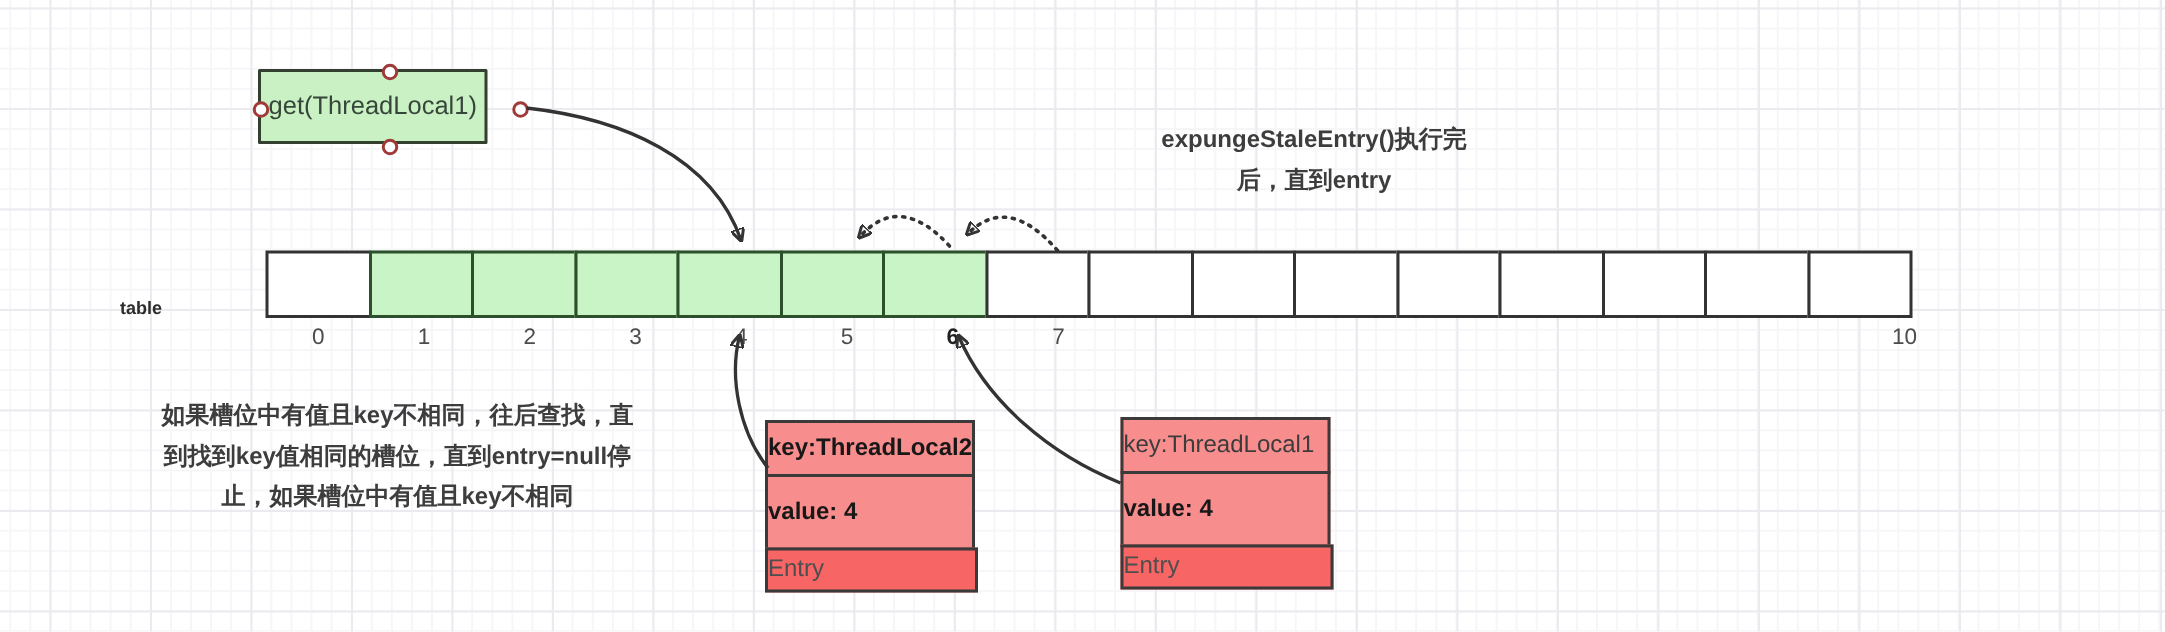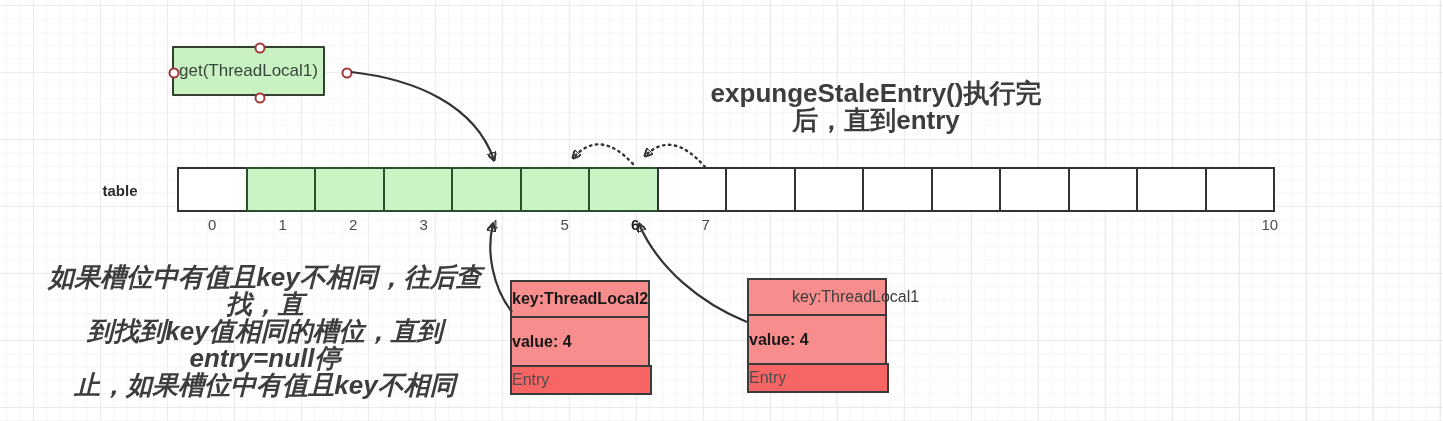--- a/index.html
+++ b/index.html
@@ -26,29 +26,29 @@
   }
   .handle{
     position:absolute;width:11px;height:11px;border-radius:50%;
     background:#ffffff;border:2px solid #a03a38;box-sizing:border-box;
     transform:translate(-50%,-50%);
   }
 
   
   .annotation{
     font-weight:bold;color:#3d3d3d;text-align:center;
-    font-size:26px;line-height:27px;white-space:nowrap;
+    font-size:16px;line-height:27px;white-space:nowrap;
   }
   #top-annotation{left:696px;top:80px;width:360px;}
-  #left-annotation{left:36px;top:264px;width:458px;white-space:normal;font-style:italic;}
+  #left-annotation{left:36px;top:264px;width:458px;white-space:normal;}
 
   
   #table-label{
-    left:80px;top:182px;width:80px;text-align:center;
-    font-weight:bold;font-size:15px;color:#2c2c2c;
+    left:80px;top:198px;width:80px;text-align:left;
+    font-weight:bold;font-size:12px;color:#2c2c2c;
   }
   #table-row{left:177px;top:167px;display:flex;}
   .cell{
     flex:0 0 70.5px;width:70.5px;height:45px;box-sizing:border-box;
     background:#ffffff;border:2px solid #333333;margin-left:-2px;
   }
   .cell:first-child{margin-left:0;}
   .cell.green{background:#c9f4c6;border-color:#2c4f2c;}
   #index-row{left:177px;top:216px;display:flex;}
   .idx{
@@ -62,21 +62,21 @@
   .erow{
     box-sizing:border-box;border:2px solid #3a3a3a;background:#f78d8d;
     display:flex;align-items:center;justify-content:flex-start;
     font-size:16px;margin-top:-2px;
   }
   .erow.key{height:38px;margin-top:0;}
   .erow.val{height:51px;font-weight:bold;color:#181818;}
   .erow.entry{height:30px;width:142px;margin-left:auto;margin-right:auto;
     background:#f76565;color:#4e4e4e;}
   .key-bold{font-weight:bold;color:#181818;}
-  .key-regular{font-weight:normal;color:#3c3c3c;padding-left:43px;}
+  .key-regular{font-weight:normal;color:#3c3c3c;}
   #entry-box-1{left:510px;top:280px;}
   #entry-box-2{left:747px;top:278px;}
 
   
   #arrow-overlay{position:absolute;left:0;top:0;pointer-events:none;}
   #arrow-overlay path{stroke:#333333;stroke-width:2.2;fill:none;}
   #arrow-overlay path.dotted{stroke-dasharray:1.5 4.5;stroke-linecap:round;stroke-width:2.4;}
 </style>
 </head>
 <body>

